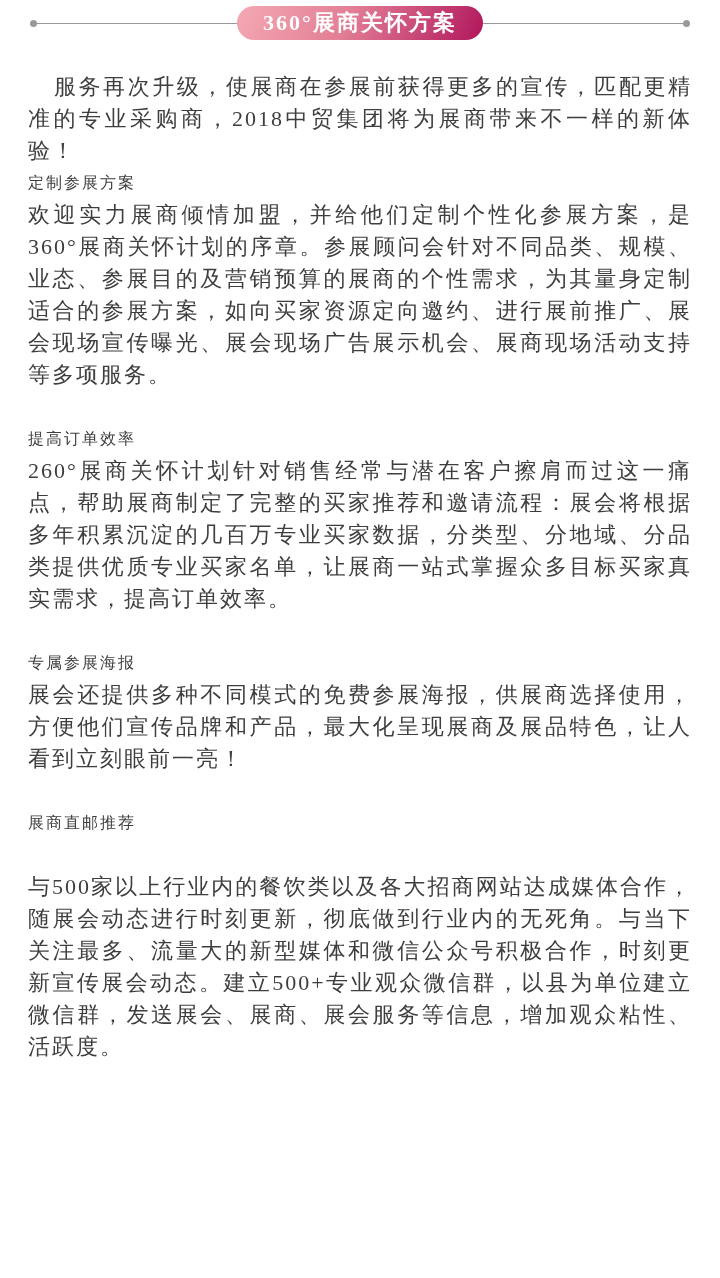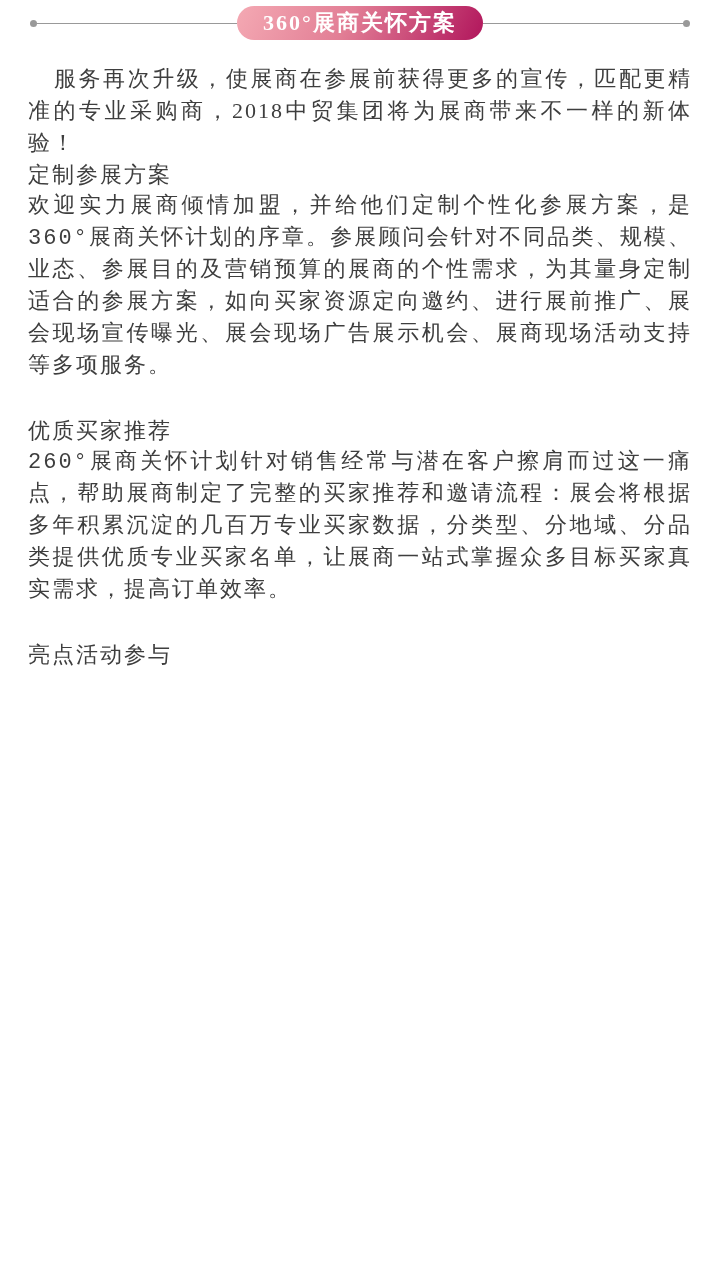--- a/index.html
+++ b/index.html
@@ -48,41 +48,41 @@
       var(--pill-mid, #e27e95) 45%,
       var(--pill-end, #b1165c) 100%);
     color: #ffffff;
     font-size: 22px;
     font-weight: bold;
     letter-spacing: 2px;
     white-space: nowrap;
   }
   
   .content {
-    margin-top: 22px;
+    margin-top: 30px;
     padding: 0 28px;
     color: var(--text-color, #3e3e3e);
     font-size: 22px;
     line-height: 32px;
     letter-spacing: 2px;
     text-align: justify;
   }
   .intro {
     margin: 0;
     text-indent: 26px;
   }
   .section { margin-top: 32px; }
   .section:first-of-type { margin-top: 0; }
   .heading {
     margin: 0;
-    font-size: 22px;
+    font-size: 16px;
     font-weight: normal;
     line-height: 32px;
   }
-  .body-text { margin: 0; font-family: Liberation Mono, monospace; }
+  .body-text { margin: 0; }
 </style>
 </head>
 <body>
 
 <div class="page">
 
   <header class="title-row">
     <span class="dot"></span>
     <span class="rule"></span>
     <span class="pill">360°展商关怀方案</span>
@@ -93,27 +93,32 @@
   <main class="content">
 
     <p class="intro">服务再次升级，使展商在参展前获得更多的宣传，匹配更精准的专业采购商，2018中贸集团将为展商带来不一样的新体验！</p>
 
     <section class="section">
       <h2 class="heading">定制参展方案</h2>
       <p class="body-text">欢迎实力展商倾情加盟，并给他们定制个性化参展方案，是360°展商关怀计划的序章。参展顾问会针对不同品类、规模、业态、参展目的及营销预算的展商的个性需求，为其量身定制适合的参展方案，如向买家资源定向邀约、进行展前推广、展会现场宣传曝光、展会现场广告展示机会、展商现场活动支持等多项服务。</p>
     </section>
 
     <section class="section">
-      <h2 class="heading">优质买家推荐</h2>
+      <h2 class="heading">提高订单效率</h2>
       <p class="body-text">260°展商关怀计划针对销售经常与潜在客户擦肩而过这一痛点，帮助展商制定了完整的买家推荐和邀请流程：展会将根据多年积累沉淀的几百万专业买家数据，分类型、分地域、分品类提供优质专业买家名单，让展商一站式掌握众多目标买家真实需求，提高订单效率。</p>
     </section>
 
-
     <section class="section">
-      <h2 class="heading">亮点活动参与</h2>
+      <h2 class="heading">专属参展海报</h2>
+      <p class="body-text">展会还提供多种不同模式的免费参展海报，供展商选择使用，方便他们宣传品牌和产品，最大化呈现展商及展品特色，让人看到立刻眼前一亮！</p>
     </section>
 
     <section class="section">
+      <h2 class="heading">展商直邮推荐</h2>
+    </section>
+
+    <section class="section">
+      <p class="body-text">与500家以上行业内的餐饮类以及各大招商网站达成媒体合作，随展会动态进行时刻更新，彻底做到行业内的无死角。与当下关注最多、流量大的新型媒体和微信公众号积极合作，时刻更新宣传展会动态。建立500+专业观众微信群，以县为单位建立微信群，发送展会、展商、展会服务等信息，增加观众粘性、活跃度。</p>
     </section>
 
 
   </main>
 </div>
 
 </body></html>

